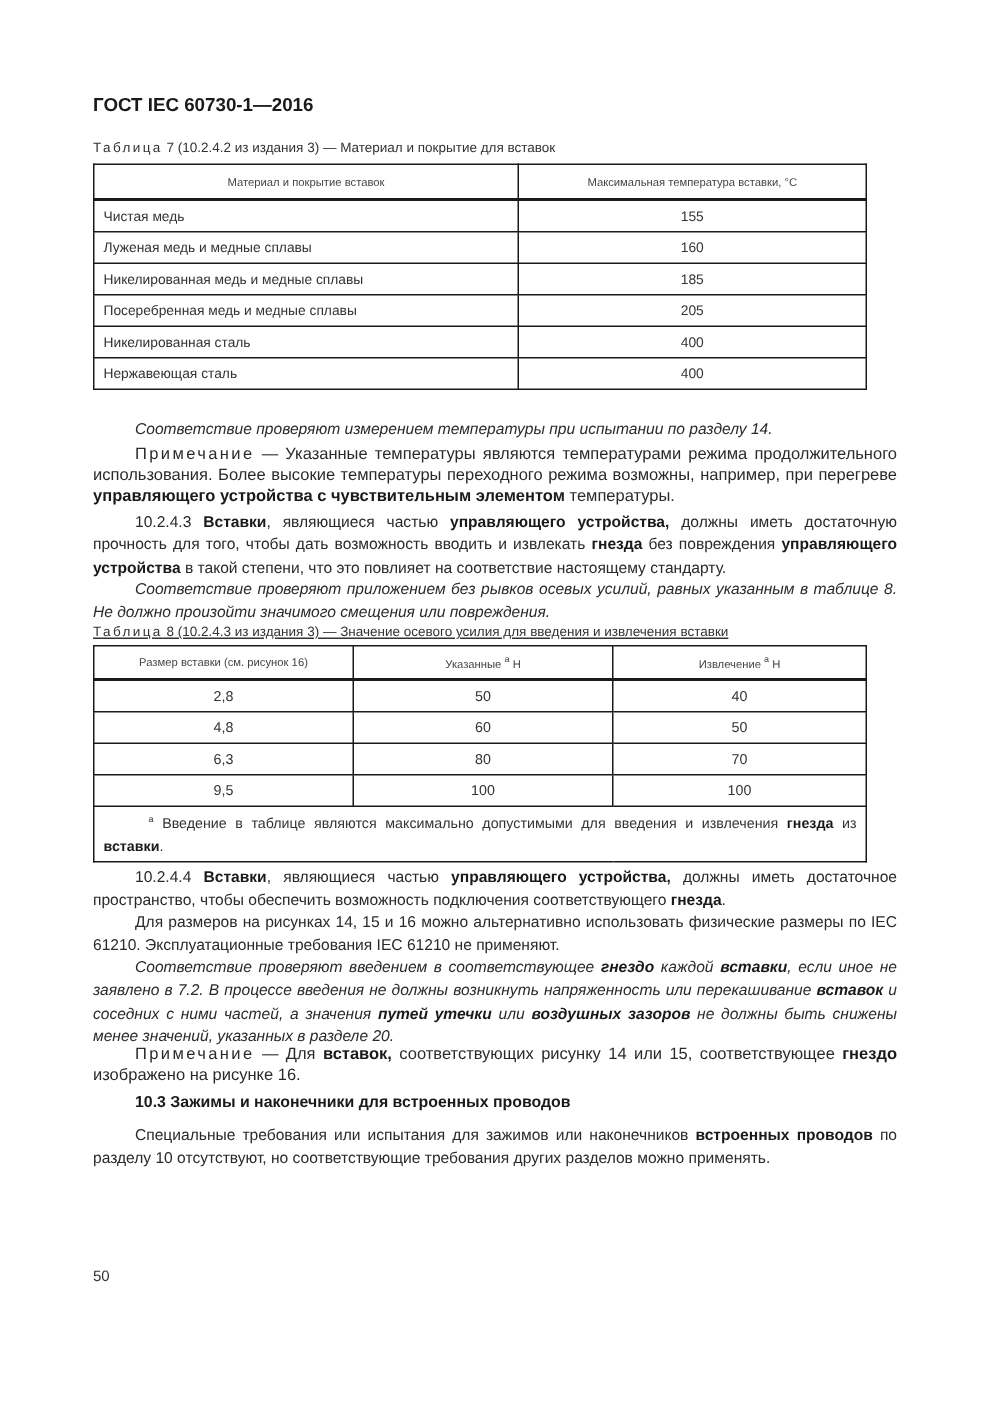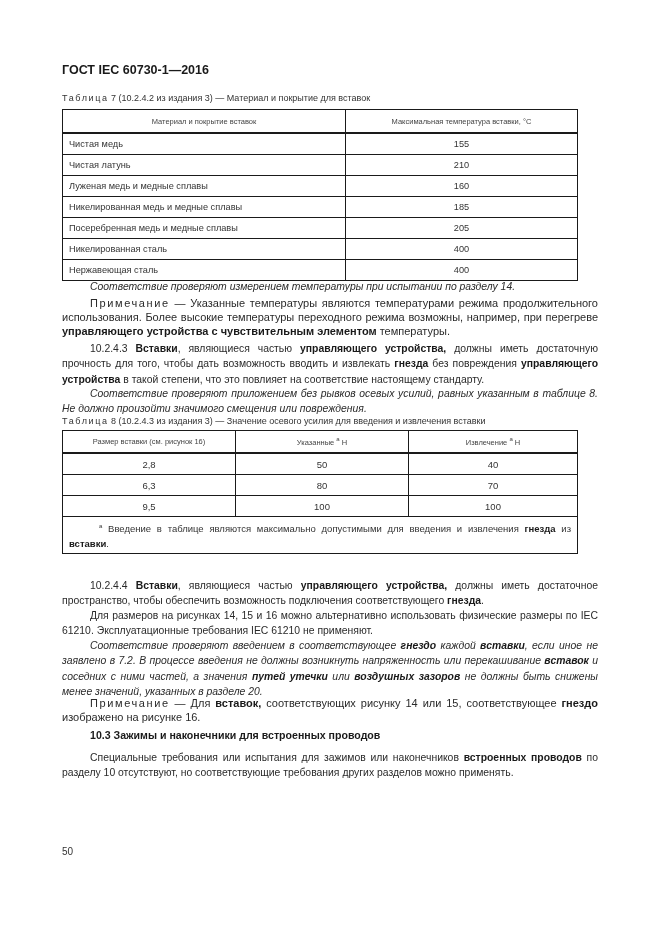--- a/index.html
+++ b/index.html
@@ -65,24 +65,20 @@
         <th class="c1">Материал и покрытие вставок</th>
         <th>Максимальная температура вставки, °С</th>
       </tr>
     </thead>
     <tbody>
       <tr>
           <td>Чистая медь</td>
           <td class="val">155</td>
         </tr>
       <tr>
-          <td>Чистая латунь</td>
-          <td class="val">210</td>
-        </tr>
-      <tr>
           <td>Луженая медь и медные сплавы</td>
           <td class="val">160</td>
         </tr>
       <tr>
           <td>Никелированная медь и медные сплавы</td>
           <td class="val">185</td>
         </tr>
       <tr>
           <td>Посеребренная медь и медные сплавы</td>
           <td class="val">205</td>
@@ -99,37 +95,42 @@
   </table>
 
   <div class="para ind it" style="top:279px;">Соответствие проверяют измерением температуры при испытании по разделу 14.</div>
 
   <div class="para small ind" style="top:296px;"><span class="spaced">Примечание</span><span> — Указанные температуры являются температурами режима продолжительного использования. Более высокие температуры переходного режима возможны, например, при перегреве </span><b>управляющего устройства с чувствительным элементом</b><span> температуры.</span></div>
 
   <div class="para ind" style="top:341px;"><span>10.2.4.3 </span><b>Вставки</b><span>, являющиеся частью </span><b>управляющего устройства,</b><span> должны иметь достаточную прочность для того, чтобы дать возможность вводить и извлекать </span><b>гнезда</b><span> без повреждения </span><b>управляющего устройства</b><span> в такой степени, что это повлияет на соответствие настоящему стандарту.</span></div>
 
   <div class="para ind it" style="top:386px;">Соответствие проверяют приложением без рывков осевых усилий, равных указанным в таблице 8. Не должно произойти значимого смещения или повреждения.</div>
 
-  <div class="caption" style="top:416px;">
+  <div class="caption" style="top:416px;text-decoration:underline;">
     <span class="spaced">Таблица</span><span> 8 (10.2.4.3 из издания 3) — Значение осевого усилия для введения и извлечения вставки</span>
   </div>
 
   <table class="t" id="t8">
     <thead>
       <tr>
         <th style="width:160px;"><span>Размер вставки (см. рисунок 16)</span></th>
         <th style="width:160px;"><span>Указанные </span><sup>а</sup><span> Н</span></th>
         <th><span>Извлечение </span><sup>а</sup><span> Н</span></th>
       </tr>
     </thead>
     <tbody>
       <tr>
           <td>2,8</td>
           <td>50</td>
           <td>40</td>
+        </tr>
+      <tr>
+          <td>4,8</td>
+          <td>60</td>
+          <td>50</td>
         </tr>
       <tr>
           <td>6,3</td>
           <td>80</td>
           <td>70</td>
         </tr>
       <tr>
           <td>9,5</td>
           <td>100</td>
           <td>100</td>

